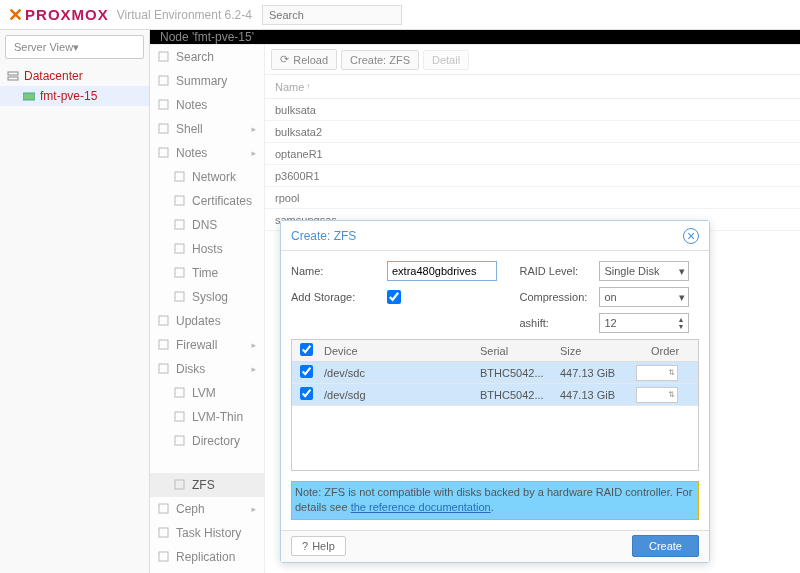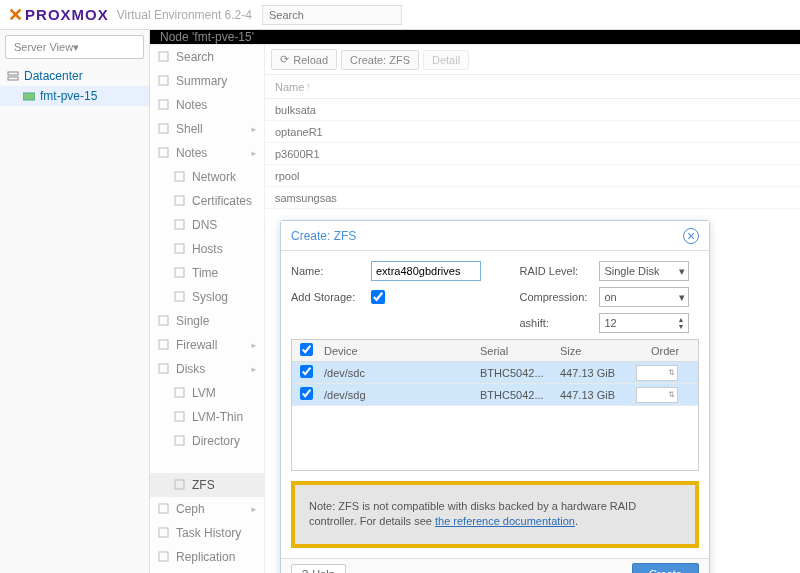--- a/index.html
+++ b/index.html
@@ -1,27 +1,27 @@
 <!DOCTYPE html>
 <html><head>
 <meta charset="utf-8">
 <style>
 * { box-sizing: border-box; margin: 0; padding: 0; }
 body { font-family: Arial, Helvetica, sans-serif; font-size: 12px; color: #555; background: #fff; width: 800px; height: 573px; overflow: hidden; position: relative; }
 .header { height: 30px; background: #fff; border-bottom: 1px solid #ddd; display: flex; align-items: center; padding: 0 8px; }
 .logo { display: flex; align-items: center; gap: 2px; }
 .logo-x { color: #e57000; font-weight: bold; font-size: 18px; }
-.logo-text { font-weight: bold; font-size: 15px; letter-spacing: 1px; color: #4c1d95; }
+.logo-text { font-weight: bold; font-size: 15px; letter-spacing: 1px; color: #be185d; }
 .env-label { color: #aaa; font-size: 12px; margin-left: 8px; }
 .search-top { margin-left: 10px; width: 140px; height: 20px; border: 1px solid #ddd; padding: 0 6px; font-size: 11px; color: #999; background: #fafafa; }
 .main { display: flex; height: calc(100% - 30px); }
 .sidebar-left { width: 150px; border-right: 1px solid #ddd; background: #f9f9f9; }
 .view-selector { height: 24px; border: 1px solid #ccc; margin: 5px; background: #fff; display: flex; align-items: center; padding: 0 8px; color: #888; font-size: 11px; border-radius: 2px; }
 .tree { padding: 2px 0; }
-.tree-item { display: flex; align-items: center; padding: 3px 6px; font-size: 12px; color: #0369a1; cursor: pointer; }
+.tree-item { display: flex; align-items: center; padding: 3px 6px; font-size: 12px; color: #b91c1c; cursor: pointer; }
 .tree-item .icon { width: 14px; height: 14px; margin-right: 4px; display: inline-flex; align-items: center; justify-content: center; }
 .tree-child { padding-left: 22px; background: #e8f0fe; }
 .content { flex: 1; display: flex; flex-direction: column; }
 .breadcrumb { height: 24px; display: flex; align-items: center; padding: 0 10px; color: #888; font-size: 12px; background: #000000; border-bottom: 1px solid #eee; }
 .inner { display: flex; flex: 1; }
 .nav-menu { width: 115px; border-right: 1px solid #eee; background: #fdfdfd; overflow-y: auto; }
 .nav-item { display: flex; align-items: center; padding: 5px 8px; font-size: 12px; color: #888; cursor: pointer; gap: 6px; }
 .nav-item.sub { padding-left: 24px; }
 .nav-item.active { background: #eee; color: #555; margin-top: 20px; }
 .nav-icon { width: 12px; height: 12px; display: inline-block; }
@@ -30,38 +30,38 @@
 .toolbar { height: 30px; border-bottom: 1px solid #eee; display: flex; align-items: center; gap: 4px; padding: 0 6px; }
 .tb-btn { border: 1px solid #ddd; background: #fafafa; padding: 3px 8px; font-size: 11px; color: #888; border-radius: 2px; cursor: pointer; display: flex; align-items: center; gap: 4px; }
 .tb-btn.disabled { opacity: 0.5; }
 .grid-header { height: 24px; border-bottom: 1px solid #eee; display: flex; align-items: center; padding: 0 10px; color: #aaa; font-size: 11px; }
 .grid-row { height: 22px; border-bottom: 1px solid #f2f2f2; display: flex; align-items: center; padding: 0 10px; color: #777; font-size: 11px; }
 .modal-overlay { position: absolute; left: 280px; top: 220px; width: 430px; border: 1px solid #b5d0e8; background: #fff; box-shadow: 0 2px 10px rgba(0,0,0,0.15); border-radius: 3px; }
 .modal-title { height: 30px; background: #fff; border-bottom: 1px solid #e0e0e0; display: flex; align-items: center; justify-content: space-between; padding: 0 10px; color: #4a90d9; font-size: 12px; font-weight: normal; }
 .close-btn { color: #4a90d9; cursor: pointer; font-size: 14px; border: 1px solid #4a90d9; border-radius: 50%; width: 16px; height: 16px; display: flex; align-items: center; justify-content: center; }
 .modal-body { padding: 10px; }
 .form-row { display: flex; align-items: center; margin-bottom: 6px; font-size: 11px; }
-.form-left { display: flex; align-items: center; width: 56%; }
+.form-left { display: flex; align-items: center; width: 56%; gap: 16px; }
 .form-right { display: flex; align-items: center; width: 44%; }
 .form-label { width: 80px; color: #555; }
 .form-input { border: 1px solid #bbb; height: 20px; padding: 0 4px; font-size: 11px; width: 110px; }
 .form-input.sel { display: flex; align-items: center; justify-content: space-between; width: 90px; background: #fff; }
 .form-input.hl { border-color: #7eb1dc; }
 .form-check { width: 14px; height: 14px; }
 .dev-grid { border: 1px solid #ccc; margin-top: 6px; }
 .dev-header { display: flex; background: #f5f5f5; border-bottom: 1px solid #ddd; height: 22px; align-items: center; font-size: 11px; color: #666; }
 .dev-col-chk { width: 28px; text-align: center; }
 .dev-col-dev { width: 160px; padding-left: 4px; }
 .dev-col-ser { width: 80px; }
 .dev-col-size { width: 76px; }
 .dev-col-ord { width: 58px; text-align: center; }
 .dev-row { display: flex; height: 22px; align-items: center; font-size: 11px; border-bottom: 1px solid #e8e8e8; background: #d0e6fa; }
 .dev-row .spinner { border: 1px solid #ccc; width: 42px; height: 16px; background: #fff; display: flex; align-items: center; justify-content: flex-end; padding-right: 2px; font-size: 8px; color: #999; }
 .dev-body { height: 108px; background: #fff; }
-.note { margin-top: 10px; background: #e5e5e5; border: 4px solid #eab308; padding: 14px; font-size: 11px; color: #555; line-height: 1.4; }
+.note { margin-top: 10px; background: #7dd3fc; border: 1px solid #eab308; padding: 3px; font-size: 11px; color: #555; line-height: 1.4; }
 .note a { color: #2a6dbb; text-decoration: underline; }
 .modal-footer { height: 32px; border-top: 1px solid #e0e0e0; display: flex; align-items: center; justify-content: space-between; padding: 0 10px; background: #fafafa; }
 .btn-help { border: 1px solid #ccc; background: #fff; padding: 3px 10px; font-size: 11px; color: #666; border-radius: 2px; display: flex; align-items: center; gap: 4px; cursor: pointer; }
 .btn-create { background: #4a90d9; color: #fff; border: 1px solid #3a7ec2; padding: 4px 16px; font-size: 11px; border-radius: 2px; cursor: pointer; }
 .arrow-up { font-size: 8px; margin-left: 2px; }
 </style>
 </head>
 <body>
 
 <div class="header">
@@ -169,21 +169,21 @@
           <div class="nav-item sub">
             <span class="nav-icon"><svg width="11" height="11">
                 <rect x="1" y="1" width="9" height="9" fill="none" stroke="#bbb"></rect>
               </svg></span>
             <span>Syslog</span>
           </div>
           <div class="nav-item">
             <span class="nav-icon"><svg width="11" height="11">
                 <rect x="1" y="1" width="9" height="9" fill="none" stroke="#bbb"></rect>
               </svg></span>
-            <span>Single</span>
+            <span>Updates</span>
           </div>
           <div class="nav-item">
             <span class="nav-icon"><svg width="11" height="11">
                 <rect x="1" y="1" width="9" height="9" fill="none" stroke="#bbb"></rect>
               </svg></span>
             <span>Firewall</span>
             <span class="chev">▸</span>
           </div>
           <div class="nav-item">
             <span class="nav-icon"><svg width="11" height="11">
@@ -254,20 +254,21 @@
           <div class="tb-btn disabled">
               <span>Detail</span>
             </div>
         </div>
         <div class="grid-header">
           <span>Name</span>
             <span class="arrow-up">↑</span>
         </div>
         <div id="grid-body">
             <div class="grid-row">bulksata</div>
+            <div class="grid-row">bulksata2</div>
             <div class="grid-row">optaneR1</div>
             <div class="grid-row">p3600R1</div>
             <div class="grid-row">rpool</div>
             <div class="grid-row">samsungsas</div>
           </div>
       </div>
     </div>
   </div>
 </div>
 

